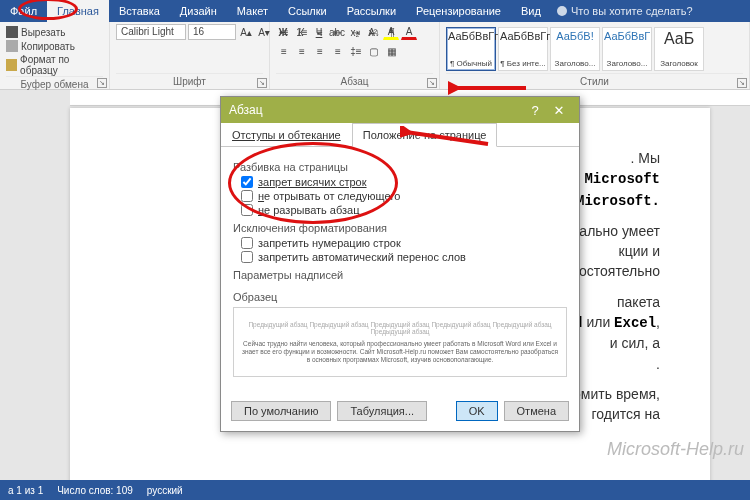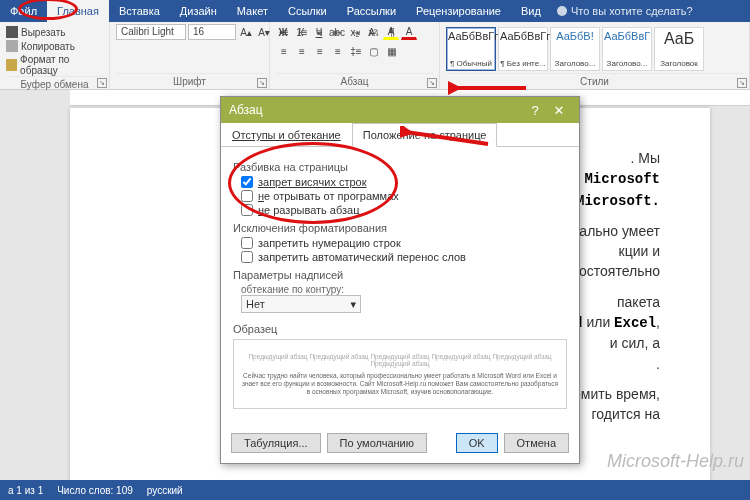--- a/index.html
+++ b/index.html
@@ -53,21 +53,21 @@
 .dlg-btns .right { display: flex; gap: 6px; }
 .btn { border: 1px solid #adadad; background: #e1e1e1; padding: 3px 12px; font-size: 11px; cursor: pointer; }
 .btn.def { border: 1px solid #0067c0; background: #cde6f7; }
 
 
 .status { position: absolute; bottom: 0; left: 0; right: 0; height: 20px; background: #2b579a; color: #fff; font-size: 10px; display: flex; align-items: center; padding: 0 8px; gap: 14px; }
 
 
 .ann-circle { position: absolute; border: 3px solid #d11; border-radius: 50%; pointer-events: none; }
 .arrow { position: absolute; pointer-events: none; }
-.watermark { position: absolute; right: 6px; bottom: 28px; font-size: 18px; color: #bbb; font-style: italic; }
+.watermark { position: absolute; right: 6px; bottom: 40px; font-size: 18px; color: #bbb; font-style: italic; }
 .launcher { position:absolute; bottom:1px; right:2px; width:10px; height:10px; border:1px solid #999; font-size:7px; display:flex; align-items:center; justify-content:center; color:#666;}
 </style>
 </head>
 <body>
 
 <div class="ribbon-tabs">
   <div class="ribbon-tab">Файл</div>
   <div class="ribbon-tab active">Главная</div>
   <div class="ribbon-tab">Вставка</div>
   <div class="ribbon-tab">Дизайн</div>
@@ -216,56 +216,49 @@
     <div class="dlg-tab active"><span>Положение на странице</span></div>
   </div>
   <div class="dlg-body">
     <div class="sect">Разбивка на страницы</div>
     <label class="chk">
         <input type="checkbox" checked="" style="">
         <span class="u">запрет висячих строк</span>
       </label>
     <label class="chk">
         <input type="checkbox" style="">
-        <span><span class="u">н</span><span title="не отрывать от следующего">е отрывать от программах</span></span>
+        <span><span class="u">н</span><span title="не отрывать от следующего">е отрывать от следующего</span></span>
       </label>
     <label class="chk">
         <input type="checkbox" style="">
         <span><span class="u">н</span>е разрывать абзац</span>
       </label>
 
     <div class="sect">Исключения форматирования</div>
     <label class="chk">
         <input type="checkbox" style="">
         <span>запретить нумерацию строк</span>
       </label>
     <label class="chk">
         <input type="checkbox" style="">
         <span>запретить автоматический перенос слов</span>
       </label>
 
     <div class="sect">Параметры надписей</div>
-    <div style="margin-left:8px;">
-      <div style="font-size:10px; color:#666;">обтекание по контуру:</div>
-      <div class="drop">
-          <span>Нет</span>
-          <span>▾</span>
-        </div>
-    </div>
 
     <div class="sect" style="margin-top:10px">Образец</div>
     <div class="preview">
       <div>Предыдущий абзац Предыдущий абзац Предыдущий абзац Предыдущий абзац Предыдущий абзац Предыдущий абзац</div>
       <div style="color:#666; margin-top:4px">Сейчас трудно найти человека, который профессионально умеет работать в Microsoft Word или Excel и знает все его функции и возможности. Сайт Microsoft-Help.ru поможет Вам самостоятельно разобраться в основных программах Microsoft, изучив основополагающие.</div>
     </div>
   </div>
   <div class="dlg-btns">
     <div style="display:flex; gap:6px;">
+      <div class="btn">По умолчанию</div>
       <div class="btn">Табуляция...</div>
-      <div class="btn">По умолчанию</div>
     </div>
     <div class="right">
       <div class="btn def">OK</div>
       <div class="btn">Отмена</div>
     </div>
   </div>
 </div>
 
 <div class="status">
   <span>а 1 из 1</span>

